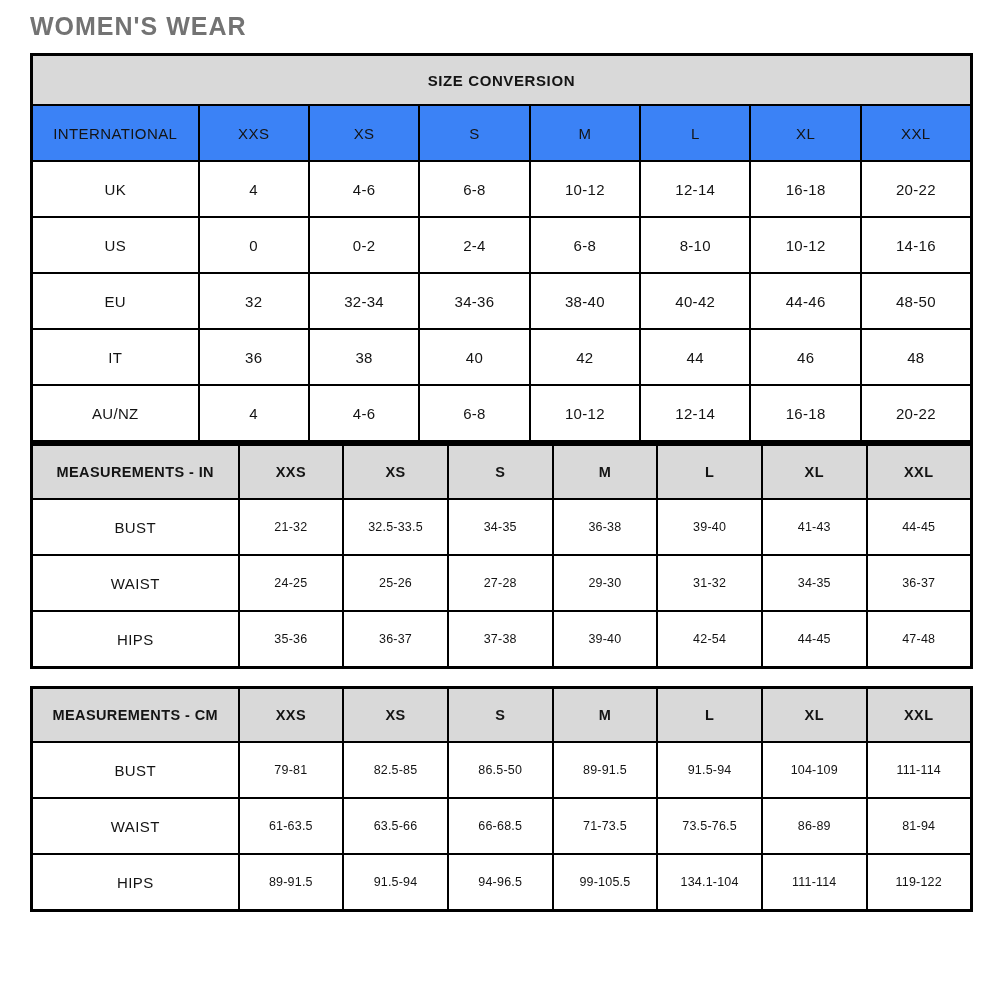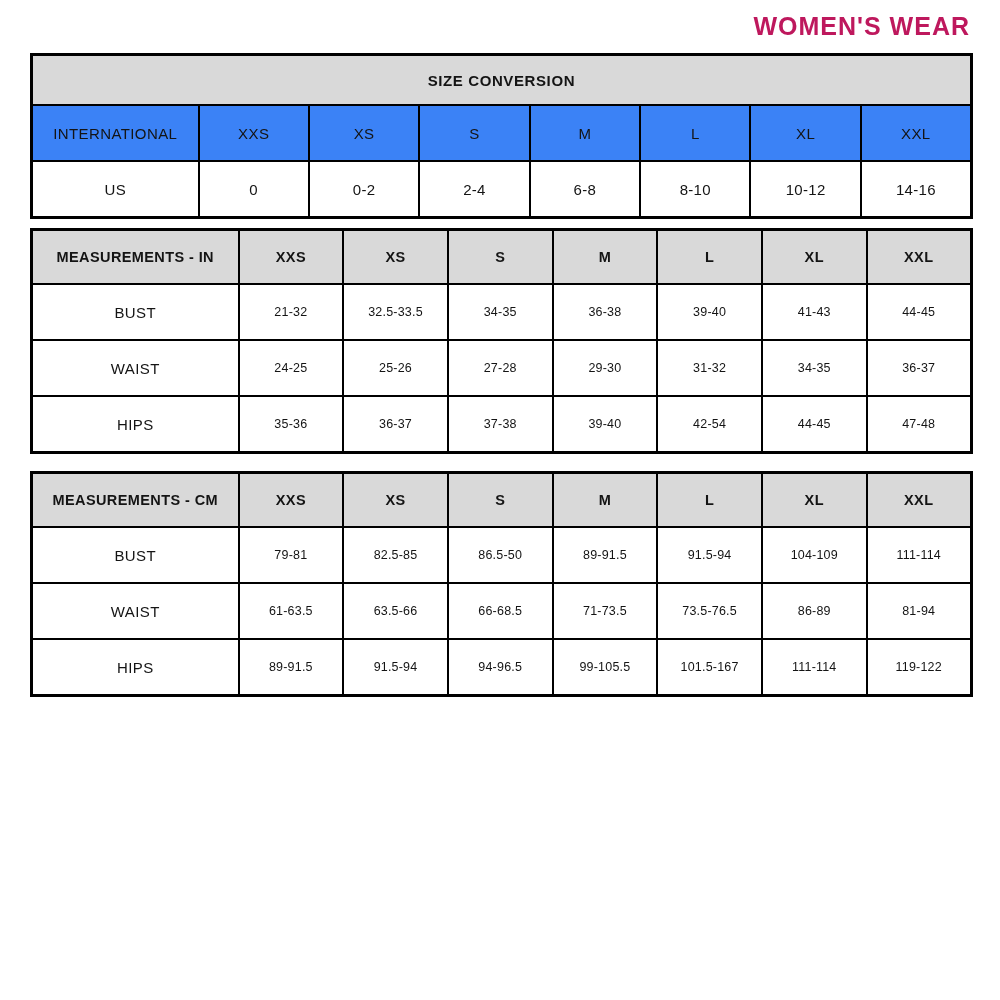--- a/index.html
+++ b/index.html
@@ -11,43 +11,43 @@
     font-family: "Liberation Sans", sans-serif;
     color: #141414;
     overflow: hidden;
   }
   .sheet {
     width: 940px;
     margin: 0 auto;
     padding-top: 10px;
   }
   .page-title {
-    text-align: right;
+    text-align: left;
     font-size: 25px;
     font-weight: 700;
     letter-spacing: 1px;
     margin: 2px 0 12px 0;
-    color: #be185d;
+    color: #737373;
   }
   table {
     width: 940px;
     border-collapse: collapse;
     table-layout: fixed;
     border: 3px solid #000;
   }
   th, td {
     border: 2px solid #000;
     text-align: center;
     vertical-align: middle;
     padding: 0 2px;
     overflow: hidden;
     white-space: nowrap;
   }
   
-  .tbl-conversion { margin-bottom: 9px; }
+  .tbl-conversion { }
   .tbl-conversion .band-header th {
     height: 48px;
     background: #d9d9d9;
     font-size: 15px;
     font-weight: 700;
     letter-spacing: 0.6px;
   }
   .tbl-conversion .cols-row th {
     height: 54px;
     font-weight: 400;
@@ -117,28 +117,68 @@
         <th>XS</th>
         <th>S</th>
         <th>M</th>
         <th>L</th>
         <th>XL</th>
         <th>XXL</th>
       </tr>
     </thead>
     <tbody>
         <tr>
+          <th>UK</th>
+          <td>4</td>
+          <td>4-6</td>
+          <td>6-8</td>
+          <td>10-12</td>
+          <td>12-14</td>
+          <td>16-18</td>
+          <td>20-22</td>
+        </tr>
+        <tr>
           <th>US</th>
           <td>0</td>
           <td>0-2</td>
           <td>2-4</td>
           <td>6-8</td>
           <td>8-10</td>
           <td>10-12</td>
           <td>14-16</td>
+        </tr>
+        <tr>
+          <th>EU</th>
+          <td>32</td>
+          <td>32-34</td>
+          <td>34-36</td>
+          <td>38-40</td>
+          <td>40-42</td>
+          <td>44-46</td>
+          <td>48-50</td>
+        </tr>
+        <tr>
+          <th>IT</th>
+          <td>36</td>
+          <td>38</td>
+          <td>40</td>
+          <td>42</td>
+          <td>44</td>
+          <td>46</td>
+          <td>48</td>
+        </tr>
+        <tr>
+          <th>AU/NZ</th>
+          <td>4</td>
+          <td>4-6</td>
+          <td>6-8</td>
+          <td>10-12</td>
+          <td>12-14</td>
+          <td>16-18</td>
+          <td>20-22</td>
         </tr>
       </tbody>
   </table>
 
   <table class="tbl-measure">
     <colgroup>
       <col class="c-label-2">
       <col class="c-size-2">
         <col class="c-size-2">
         <col class="c-size-2">
@@ -236,20 +276,20 @@
           <td>73.5-76.5</td>
           <td>86-89</td>
           <td>81-94</td>
         </tr>
         <tr>
           <th>HIPS</th>
           <td>89-91.5</td>
           <td>91.5-94</td>
           <td>94-96.5</td>
           <td>99-105.5</td>
-          <td>101.5-167</td>
+          <td>134.1-104</td>
           <td>111-114</td>
           <td>119-122</td>
         </tr>
       </tbody>
   </table>
 
 </div>
 
 </body></html>

